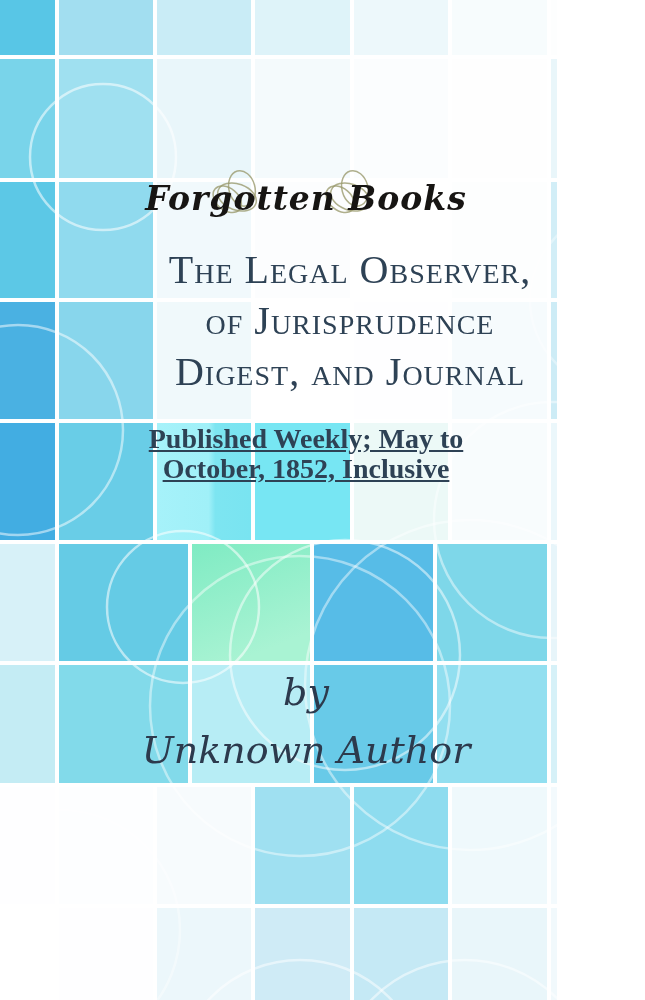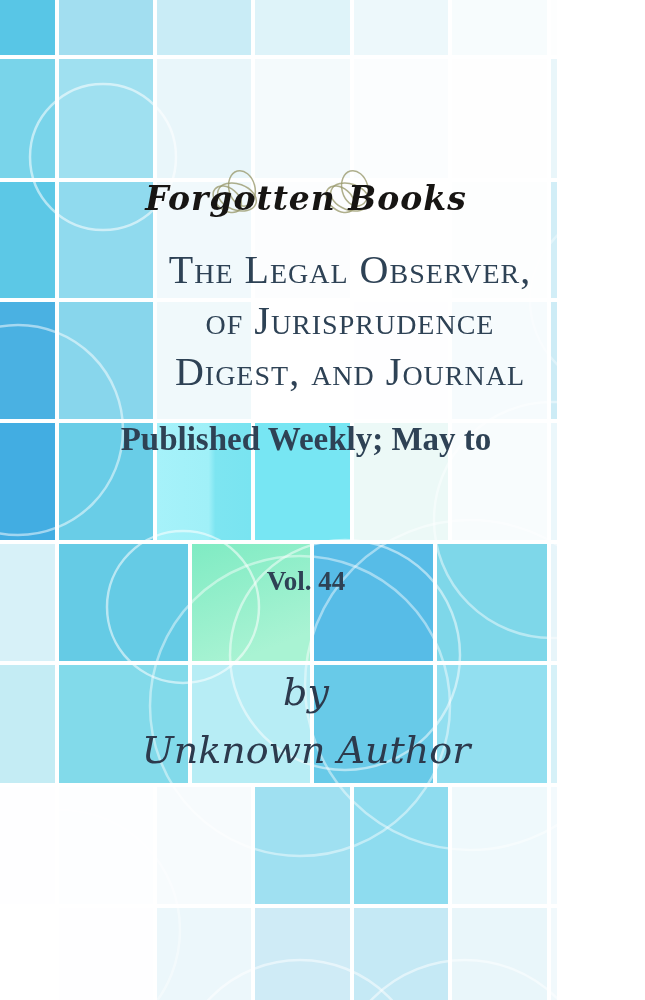--- a/index.html
+++ b/index.html
@@ -25,23 +25,24 @@
   .title{
     top:244px;
     font-variant:small-caps;
     font-size:40px;line-height:51px;
     letter-spacing:1px;
     color:#2e4255;
     padding-left:44px;
   }
   .subtitle{
     top:424px;
-    font-size:33px;line-height:30px;
+    font-size:28px;line-height:30px;
     font-weight:600;
     color:#2e4255;
+    text-decoration:underline;
   }
   .volume{
     top:566px;
     font-size:27px;line-height:30px;
     font-weight:600;
     color:#2e4255;
   }
   .by{
     top:666px;
     font-family:"DejaVu Serif", serif;
@@ -165,25 +166,23 @@
   </div>
 
   <div class="textblock title">
     <div>The Legal Observer,</div>
     <div>of Jurisprudence</div>
     <div>Digest, and Journal</div>
   </div>
 
   <div class="textblock subtitle">
     <div>Published Weekly; May to</div>
+    <div>October, 1852, Inclusive</div>
   </div>
 
-  <div class="textblock volume">
-    <span>Vol. 44</span>
-  </div>
 
   <div class="textblock by">
     <span>by</span>
   </div>
 
   <div class="textblock author">
     <span>Unknown Author</span>
   </div>
 
 </div>

